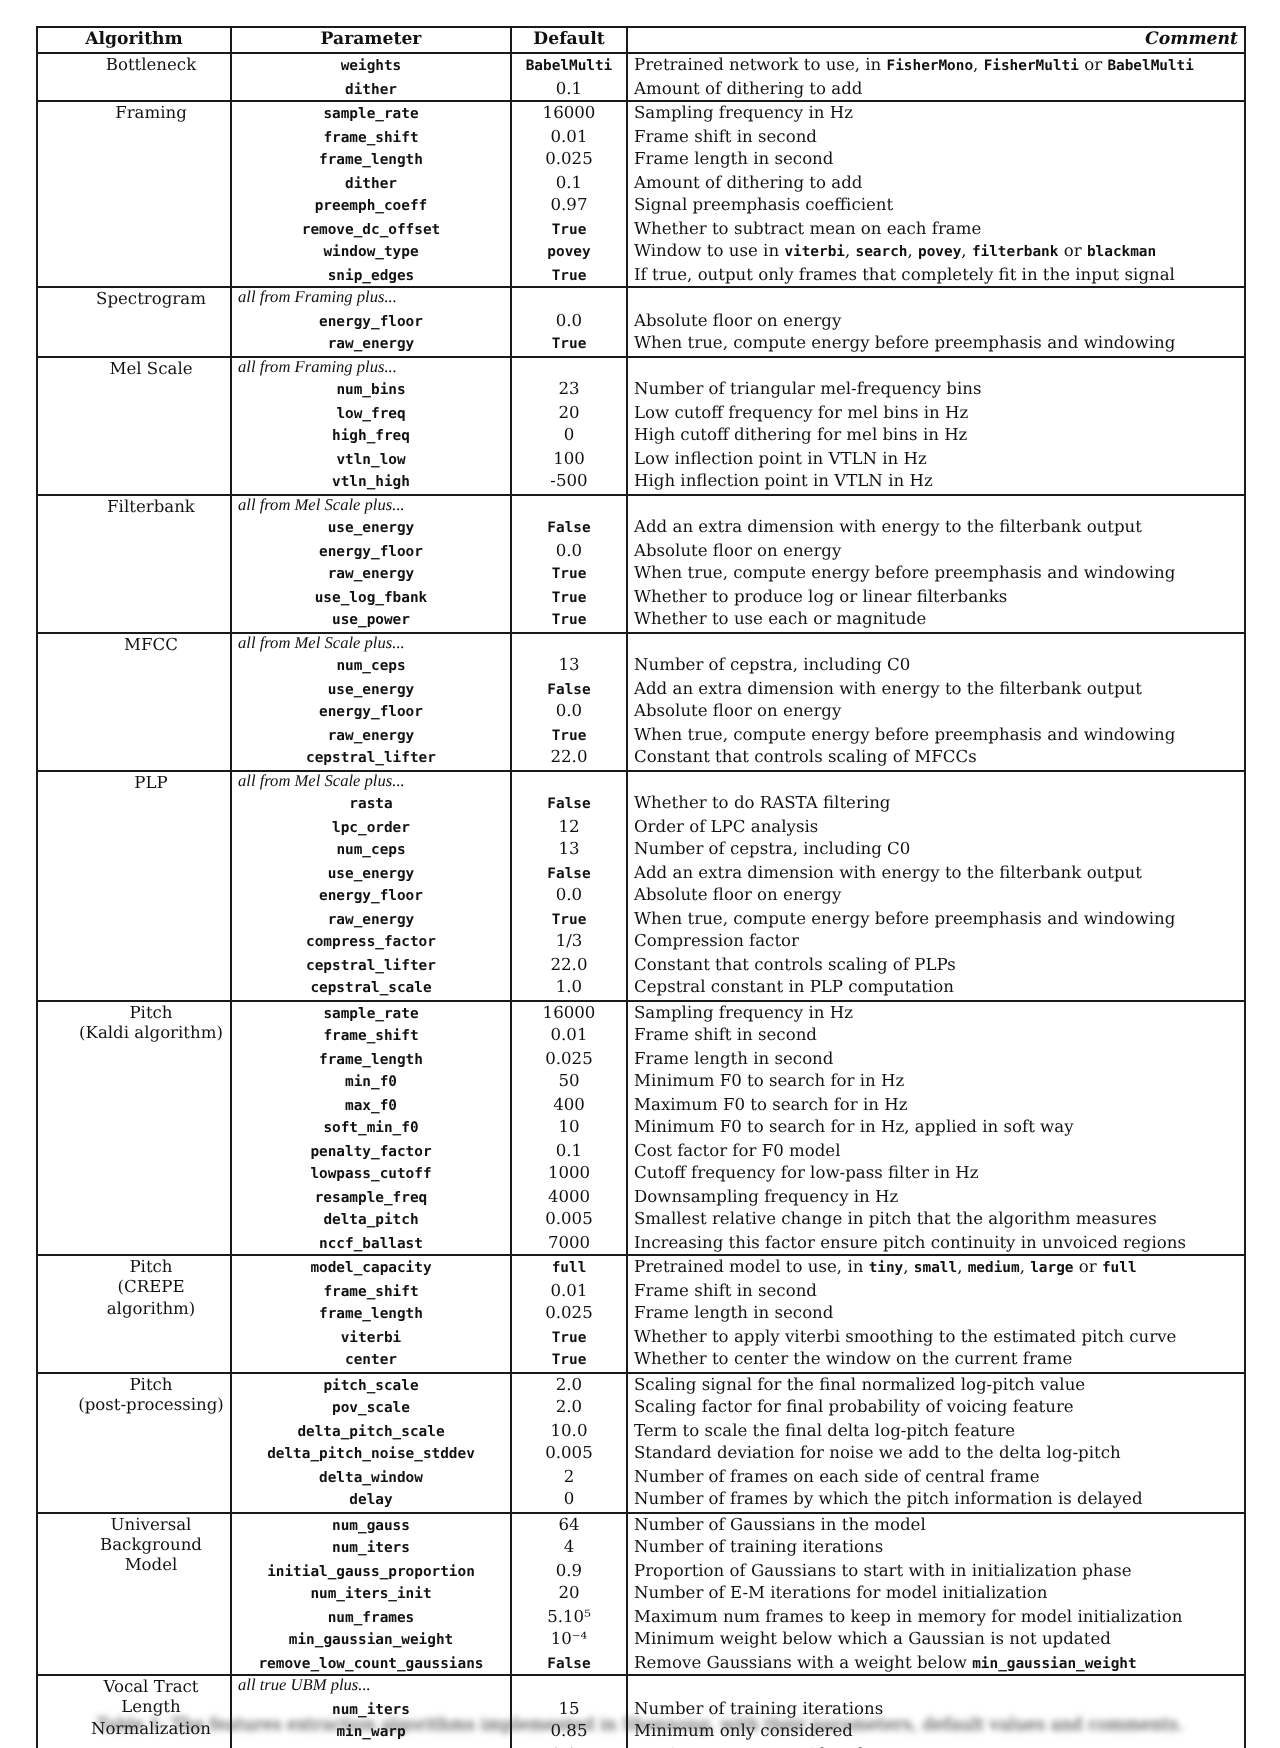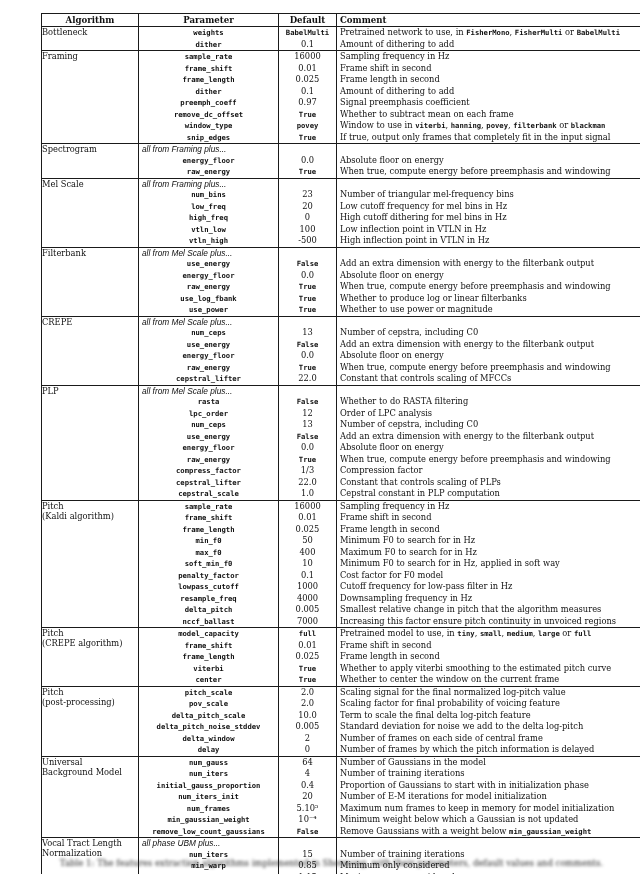--- a/index.html
+++ b/index.html
@@ -4,21 +4,21 @@
 <style>
   * { margin: 0; padding: 0; box-sizing: border-box; }
   html, body { width: 640px; height: 874px; }
   body {
     background: #ffffff;
     font-family: "DejaVu Serif", serif;
     color: #111111;
     position: relative;
     overflow: hidden;
   }
-  .page { position: absolute; inset: 0; margin-left: 23px; }
+  .page { position: absolute; inset: 0; }
   table.params {
     position: absolute;
     left: 18px;
     top: 13px;
     width: 604px;
     border-collapse: collapse;
     border: 1px solid #1a1a1a;
     table-layout: fixed;
   }
   th, td {
@@ -32,33 +32,33 @@
     vertical-align: top;
   }
   th {
     font-weight: bold;
     text-align: center;
     height: 12px;
     line-height: 12px;
     border-bottom: 1px solid #1a1a1a;
     font-size: 8.6px;
   }
-  th.col-com { text-align: left; }
+  th.col-com { text-align: right; font-style: italic; }
   tr.group-start td { border-top: 1px solid #1a1a1a; }
   td.col-alg {
-    text-align: left;
+    text-align: center;
     white-space: pre-line;
     line-height: 10.4px;
-    padding-left: 0;
+    padding-left: 20px;
   }
   td.col-par { text-align: center; }
   td.col-par.note {
     text-align: left;
     font-style: italic;
-    font-family: Liberation Sans, sans-serif;
+    font-family: Liberation Serif, serif;
   }
   td.col-def { text-align: center; }
   td.col-com { text-align: left; }
   code {
     font-family: "DejaVu Sans Mono", monospace;
     font-size: 7.2px;
     font-weight: bold;
   }
   .caption {
     position: absolute;
@@ -132,21 +132,21 @@
           <td class="col-com">Signal preemphasis coefficient</td>
         </tr>
         <tr>
           <td class="col-par"><code>remove_dc_offset</code></td>
           <td class="col-def"><code>True</code></td>
           <td class="col-com">Whether to subtract mean on each frame</td>
         </tr>
         <tr>
           <td class="col-par"><code>window_type</code></td>
           <td class="col-def"><code>povey</code></td>
-          <td class="col-com">Window to use in <code>viterbi</code>, <code>hanning</code>, <code>povey</code>, <code>filterbank</code> or <code>blackman</code></td>
+          <td class="col-com">Window to use in <code>viterbi</code>, <code>search</code>, <code>povey</code>, <code>filterbank</code> or <code>blackman</code></td>
         </tr>
         <tr>
           <td class="col-par"><code>snip_edges</code></td>
           <td class="col-def"><code>True</code></td>
           <td class="col-com">If true, output only frames that completely fit in the input signal</td>
         </tr>
         <tr class="group-start">
           <td class="col-alg" rowspan="3">Spectrogram</td>
           <td class="col-par note">all from Framing plus...</td>
           <td class="col-def"></td>
@@ -215,24 +215,24 @@
           <td class="col-com">When true, compute energy before preemphasis and windowing</td>
         </tr>
         <tr>
           <td class="col-par"><code>use_log_fbank</code></td>
           <td class="col-def"><code>True</code></td>
           <td class="col-com">Whether to produce log or linear filterbanks</td>
         </tr>
         <tr>
           <td class="col-par"><code>use_power</code></td>
           <td class="col-def"><code>True</code></td>
-          <td class="col-com">Whether to use power or magnitude</td>
-        </tr>
-        <tr class="group-start">
-          <td class="col-alg" rowspan="6">CREPE</td>
+          <td class="col-com">Whether to use each or magnitude</td>
+        </tr>
+        <tr class="group-start">
+          <td class="col-alg" rowspan="6">MFCC</td>
           <td class="col-par note">all from Mel Scale plus...</td>
           <td class="col-def"></td>
           <td class="col-com"></td>
         </tr>
         <tr>
           <td class="col-par"><code>num_ceps</code></td>
           <td class="col-def">13</td>
           <td class="col-com">Number of cepstra, including C0</td>
         </tr>
         <tr>
@@ -429,21 +429,21 @@
           <td class="col-def">64</td>
           <td class="col-com">Number of Gaussians in the model</td>
         </tr>
         <tr>
           <td class="col-par"><code>num_iters</code></td>
           <td class="col-def">4</td>
           <td class="col-com">Number of training iterations</td>
         </tr>
         <tr>
           <td class="col-par"><code>initial_gauss_proportion</code></td>
-          <td class="col-def">0.4</td>
+          <td class="col-def">0.9</td>
           <td class="col-com">Proportion of Gaussians to start with in initialization phase</td>
         </tr>
         <tr>
           <td class="col-par"><code>num_iters_init</code></td>
           <td class="col-def">20</td>
           <td class="col-com">Number of E-M iterations for model initialization</td>
         </tr>
         <tr>
           <td class="col-par"><code>num_frames</code></td>
           <td class="col-def">5.10⁵</td>
@@ -455,21 +455,21 @@
           <td class="col-com">Minimum weight below which a Gaussian is not updated</td>
         </tr>
         <tr>
           <td class="col-par"><code>remove_low_count_gaussians</code></td>
           <td class="col-def"><code>False</code></td>
           <td class="col-com">Remove Gaussians with a weight below <code>min_gaussian_weight</code></td>
         </tr>
         <tr class="group-start">
           <td class="col-alg" rowspan="7">Vocal Tract Length
 Normalization</td>
-          <td class="col-par note">all phase UBM plus...</td>
+          <td class="col-par note">all true UBM plus...</td>
           <td class="col-def"></td>
           <td class="col-com"></td>
         </tr>
         <tr>
           <td class="col-par"><code>num_iters</code></td>
           <td class="col-def">15</td>
           <td class="col-com">Number of training iterations</td>
         </tr>
         <tr>
           <td class="col-par"><code>min_warp</code></td>

